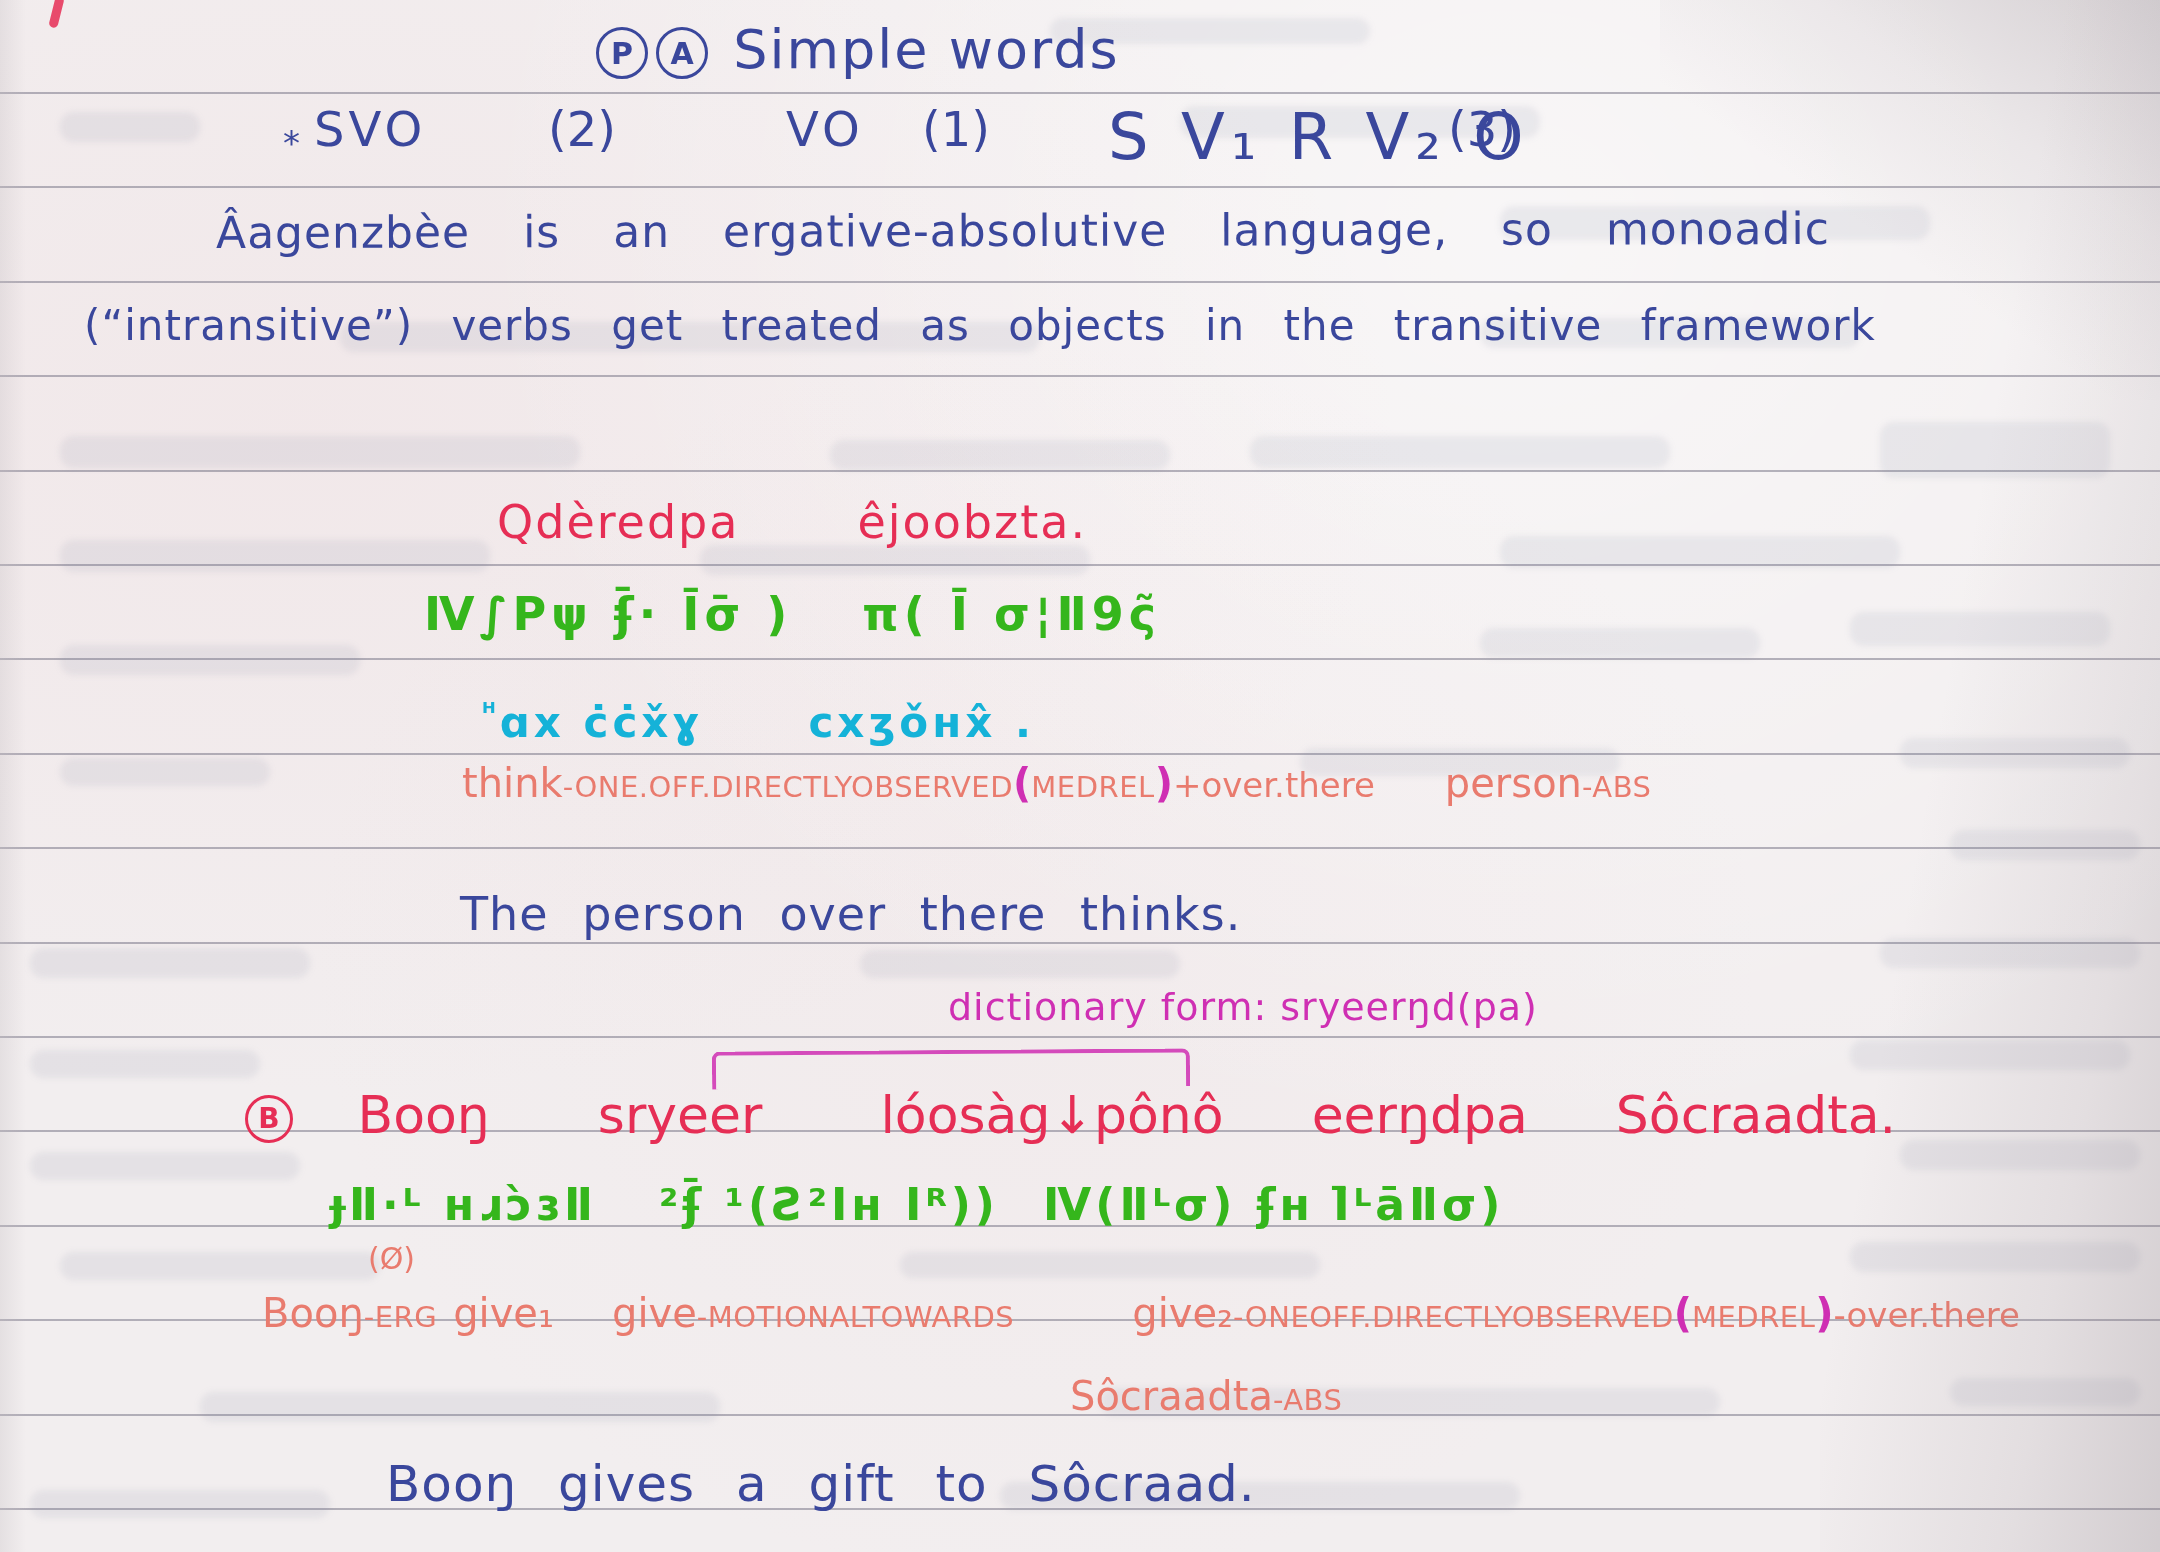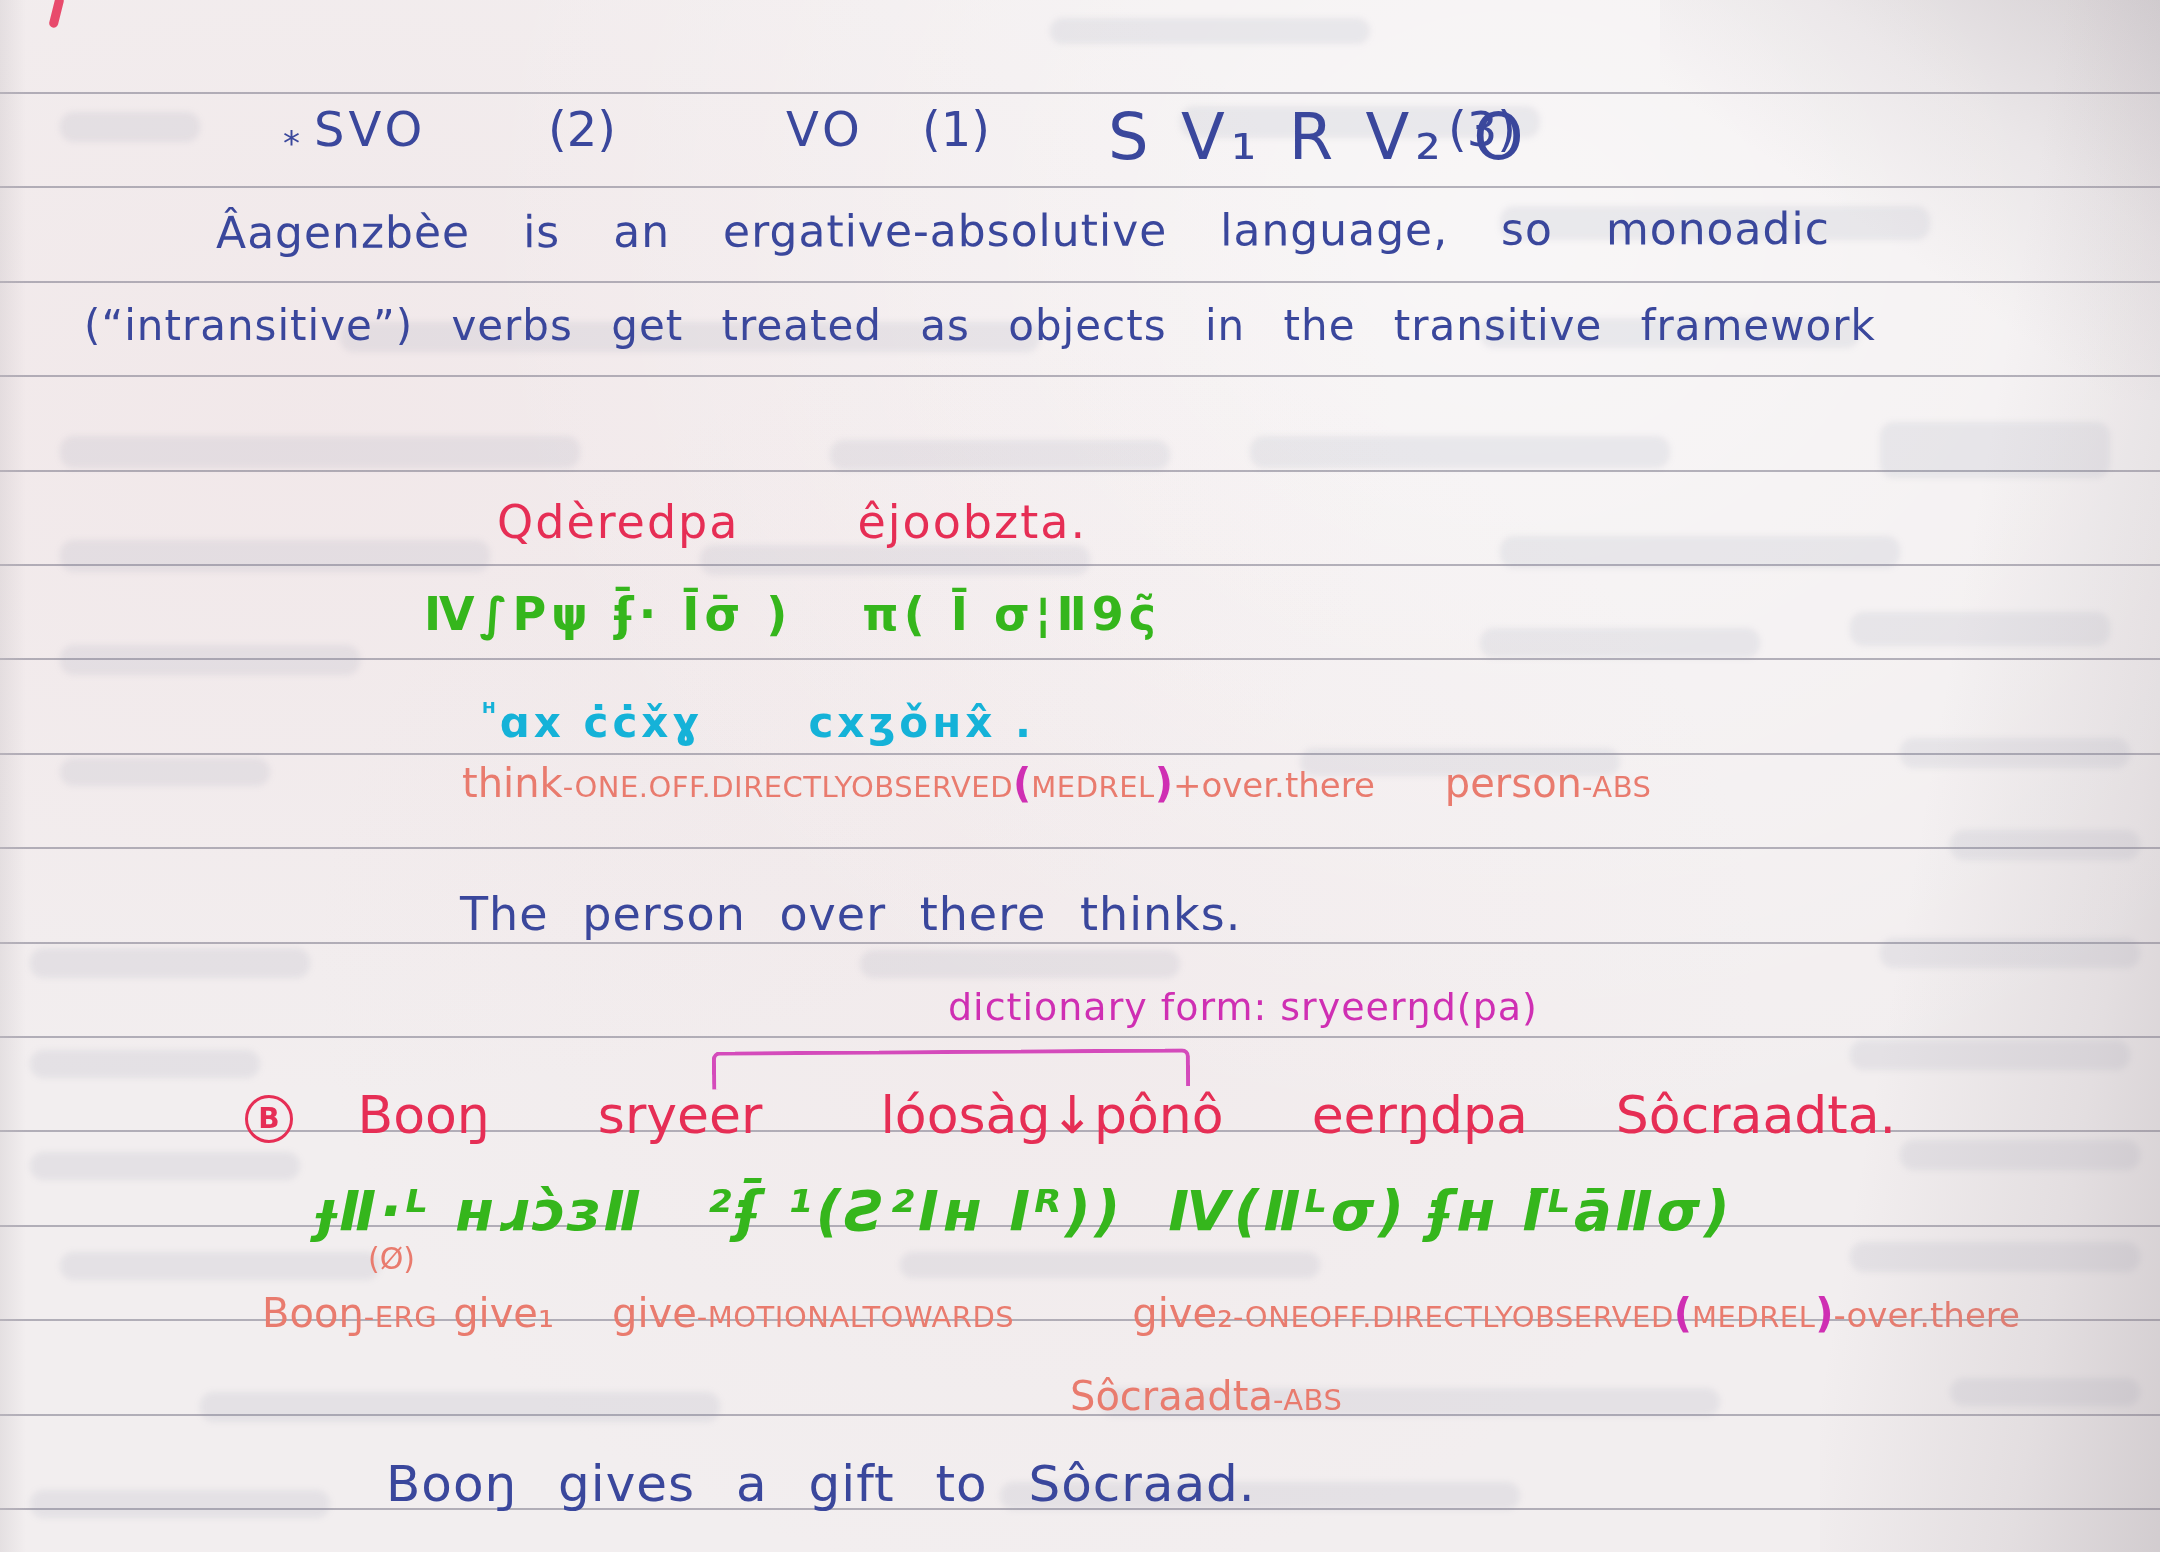--- a/index.html
+++ b/index.html
@@ -93,20 +93,24 @@
     <div class="ghost" style="left: 60px; top: 436px; width: 520px; height: 32px;"></div>
     <div class="ghost" style="left: 1480px; top: 318px; width: 380px; height: 30px;"></div>
     <div class="ghost" style="left: 340px; top: 322px; width: 700px; height: 30px;"></div>
     <div class="ghost" style="left: 1500px; top: 206px; width: 430px; height: 34px;"></div>
     <div class="ghost" style="left: 60px; top: 112px; width: 140px; height: 30px;"></div>
     <div class="ghost" style="left: 1180px; top: 106px; width: 360px; height: 32px;"></div>
     <div class="ghost" style="left: 1050px; top: 18px; width: 320px; height: 26px;"></div>
 
   <div class="pen-tick"></div>
 
+  <div class="row blue" style="left:596px;top:22px;font-size:54px;">
+    <span class="badge">P</span><span class="badge">A</span>
+    <span style="letter-spacing:2px;">Simple words</span>
+  </div>
 
   <div>
     <span class="row blue" style="left:283px;top:126px;font-size:34px;">*</span>
     <span class="row blue" style="left:314px;top:104px;font-size:48px;letter-spacing:4px;">SVO</span>
     <span class="row blue" style="left:548px;top:104px;font-size:48px;">(2)</span>
     <span class="row blue" style="left:786px;top:104px;font-size:48px;letter-spacing:4px;">VO</span>
     <span class="row blue" style="left:922px;top:104px;font-size:48px;">(1)</span>
     <span class="row blue" style="left:1108px;top:104px;font-size:64px;letter-spacing:6px;">S V₁ R V₂ O</span>
     <span class="row blue" style="left:1448px;top:104px;font-size:48px;">(3)</span>
   </div>
@@ -133,21 +137,21 @@
   <div class="row blue" style="left:460px;top:890px;font-size:46px;word-spacing:18px;letter-spacing:1px;">The person over there thinks.</div>
 
   <div class="row magenta" style="left:948px;top:988px;font-size:38px;letter-spacing:1px;">dictionary form: sryeerŋd(pa)</div>
   <div class="bracket"></div>
 
   <div class="row red" style="left:245px;top:1088px;font-size:52px;">
     <span class="badge" style="width:42px;height:42px;font-size:28px;margin-right:48px;">B</span>
     <span>Booŋ</span><span style="display:inline-block;width:108px;"></span><span>sryeer</span><span style="display:inline-block;width:118px;"></span><span>lóosàg↓pônô</span><span style="display:inline-block;width:88px;"></span><span>eerŋdpa</span><span style="display:inline-block;width:88px;"></span><span>Sôcraadta.</span>
   </div>
 
-  <div class="row green" style="left:316px;top:1182px;font-size:56px;font-weight:bold;letter-spacing:4px;font-style:italic;">
+  <div class="row green" style="left:330px;top:1182px;font-size:44px;font-weight:bold;letter-spacing:4px;">
     <span>ɟⅡ·ᴸ ʜɹɔ̀ɜⅡ</span><span style="display:inline-block;width:62px;"></span><span>²ʄ̄ ¹(Ƨ²Ⅰʜ Ⅰᴿ))</span><span style="display:inline-block;width:44px;"></span><span>Ⅳ(Ⅱᴸσ)</span><span style="display:inline-block;width:20px;"></span><span>ʄʜ Ⅰ̄ᴸāⅡσ)</span>
   </div>
 
   <div class="row salmon" style="left:368px;top:1243px;font-size:30px;">(Ø)</div>
   <div class="row salmon" style="left:262px;top:1292px;">
     <span class="glossword">Booŋ</span><span class="caps">-ERG</span><span style="display:inline-block;width:16px;"></span><span class="glossword">give₁</span><span style="display:inline-block;width:58px;"></span><span class="glossword">give</span><span class="caps">-MOTIONALTOWARDS</span><span style="display:inline-block;width:118px;"></span><span class="glossword">give₂</span><span class="caps">-ONEOFF.DIRECTLYOBSERVED</span><span class="paren magenta">(</span><span class="caps">MEDREL</span><span class="paren magenta">)</span><span class="glosssmall">-over.there</span>
   </div>
   <div class="row salmon" style="left:1070px;top:1375px;">
     <span class="glossword">Sôcraadta</span><span class="caps">-ABS</span>
   </div>

